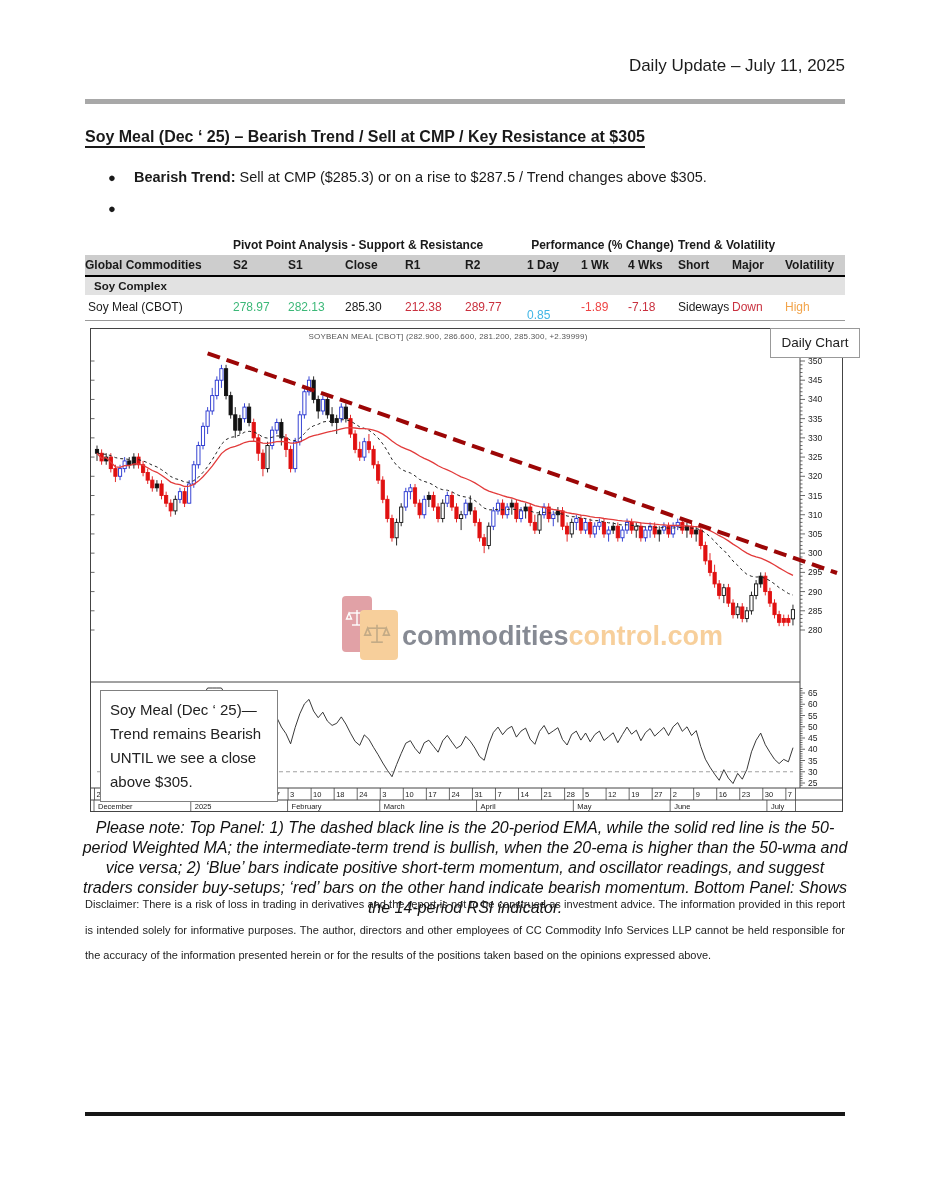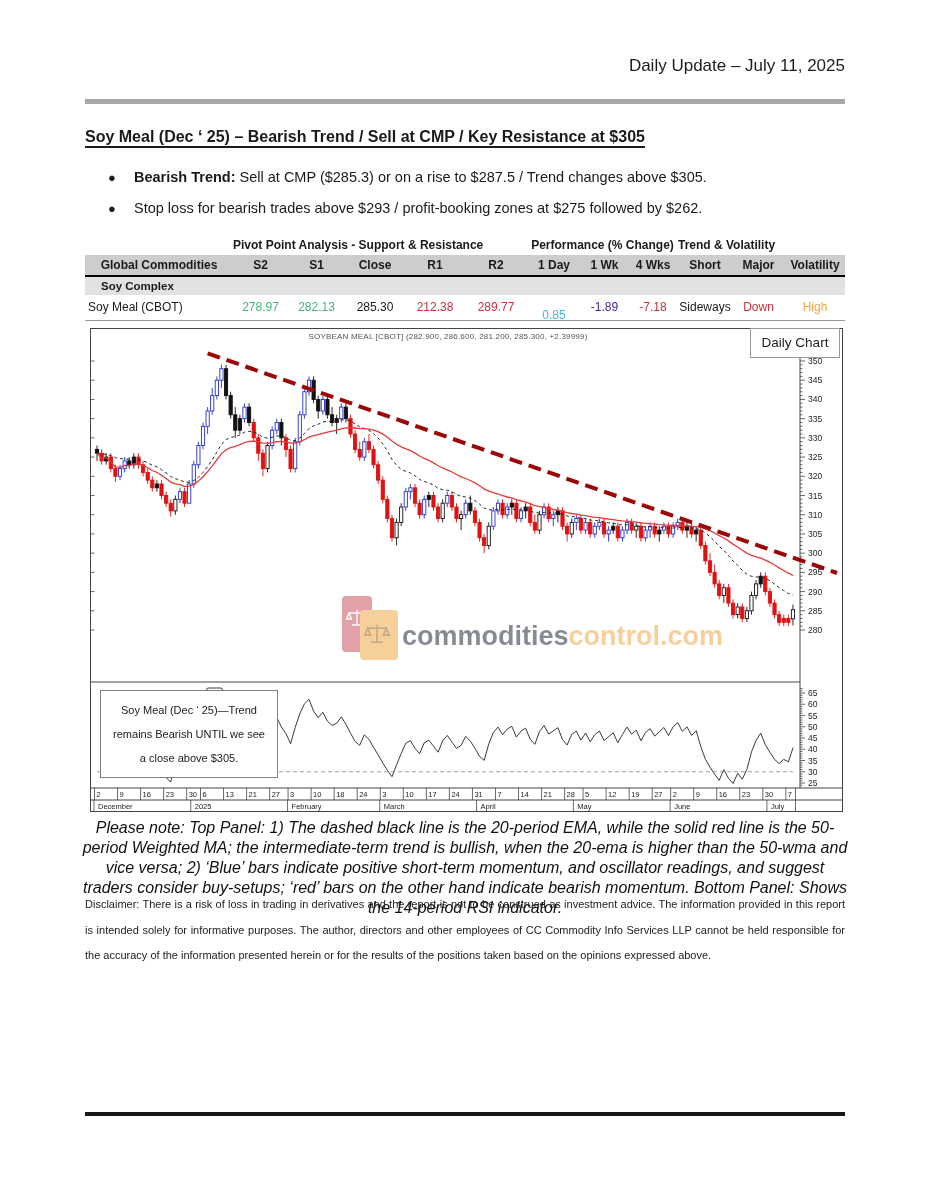--- a/index.html
+++ b/index.html
@@ -16,40 +16,40 @@
   .b-dot{width:26px;flex:none;font-size:13px;}
   .b-bold{font-weight:bold;}
 
   .ptable{position:absolute;left:85px;top:236px;width:760px;border-bottom:1.5px solid #999;}
   .t-grid{display:grid;grid-template-columns:148px 55px 57px 60px 60px 62px 54px 47px 50px 54px 53px 60px;}
   .trow-group{height:19px;line-height:19px;font-size:12px;font-weight:600;}
   .trow-head{height:20px;line-height:20px;background:#cdcdcd;font-size:12px;font-weight:bold;}
   .trow-sec{height:18px;line-height:18px;background:#e2e2e2;border-top:2px solid #000;
             font-size:11.5px;font-weight:bold;}
   .trow-data{height:25px;line-height:25px;background:#fff;font-size:12px;}
-  .cell{text-align:center;white-space:nowrap;overflow:hidden;}
+  .cell{white-space:nowrap;overflow:hidden;}
   .cell.left{text-align:left;padding-left:3px;}
   .g1{grid-column:2 / span 5;text-align:left;}
   .g2{grid-column:7 / span 3;text-align:center;}
   .g3{grid-column:10 / span 3;text-align:left;}
-  .span-all{grid-column:1 / span 12;text-align:left;padding-left:16px;}
+  .span-all{grid-column:1 / span 12;text-align:left;padding-left:9px;}
 
   .chart{position:absolute;left:90px;top:328px;width:753px;height:484px;}
   .chart svg{position:absolute;left:0;top:0;font-family:"Liberation Sans",sans-serif;}
   .watermark{position:absolute;left:248px;top:268px;opacity:.5;display:flex;align-items:flex-end;z-index:0;}
   .wm-logo{position:relative;width:64px;height:72px;flex:none;}
   .wm-red{position:absolute;left:4px;top:0;width:30px;height:56px;background:#c4454f;border-radius:4px;}
   .wm-org{position:absolute;left:22px;top:14px;width:38px;height:50px;background:#f0a13a;border-radius:4px;}
   .wm-red svg,.wm-org svg{position:absolute;left:3px;top:10px;}
   .wm-text{font-size:27px;font-weight:bold;line-height:64px;white-space:nowrap;}
   .wm-a{color:#0f172a;}
   .wm-b{color:#f0a13a;}
   .anno-box{position:absolute;left:10px;top:362px;width:158px;background:#fff;border:1px solid #808080;
-            padding:7px 9px;font-size:11px;line-height:24px;z-index:3;color:#222;text-align:center;}
-  .dc-box{position:absolute;left:660px;top:0;width:88px;height:28px;background:#fff;border:1px solid #999;
+            padding:7px 9px;font-size:15px;line-height:24px;z-index:3;color:#222;}
+  .dc-box{position:absolute;left:680px;top:0;width:88px;height:28px;background:#fff;border:1px solid #999;
           text-align:center;line-height:28px;font-size:13.5px;z-index:3;color:#222;}
 
   .note{position:absolute;left:80px;top:818px;width:770px;text-align:center;font-style:italic;
         font-size:16px;line-height:20px;color:#111;}
   .disclaimer{position:absolute;left:85px;top:892px;width:760px;font-size:11px;line-height:25.5px;
         text-align:justify;color:#222;}
   .footer-line{position:absolute;left:85px;top:1112px;width:760px;height:4px;background:#161616;}
 </style>
 </head>
 <body>
@@ -61,21 +61,20 @@
 
   <div class="sec-title">Soy Meal (Dec ‘ 25) – Bearish Trend / Sell at CMP / Key Resistance at $305</div>
 
   <div class="bullets">
     <div class="b-row">
       <span class="b-dot">●</span>
       <span><span class="b-bold">Bearish Trend:</span><span> Sell at CMP ($285.3) or on a rise to $287.5 / Trend changes above $305.</span></span>
     </div>
     <div class="b-row">
       <span class="b-dot">●</span>
-      <span>Stop loss for bearish trades above $293 / profit-booking zones at $275 followed by $262.</span>
     </div>
   </div>
 
   <div class="ptable">
     <div class="t-grid trow-group">
       <div class="cell"></div>
       <div class="g1">Pivot Point Analysis - Support &amp; Resistance</div>
       <div class="g2">Performance (% Change)</div>
       <div class="g3">Trend &amp; Volatility</div>
     </div>
@@ -97,21 +96,21 @@
       <div class="span-all">Soy Complex</div>
     </div>
     <div class="t-grid trow-data">
       <div class="cell left">Soy Meal (CBOT)</div>
       <div class="cell" style="color: rgb(60, 184, 120);">278.97</div>
       <div class="cell" style="color: rgb(60, 184, 120);">282.13</div>
       <div class="cell">285.30</div>
       <div class="cell" style="color: rgb(201, 48, 62);">212.38</div>
       <div class="cell" style="color: rgb(201, 48, 62);">289.77</div>
       <div class="cell" style="color: rgb(65, 182, 230); margin-top: 8px;">0.85</div>
-      <div class="cell" style="color: #4c1d95;">-1.89</div>
+      <div class="cell" style="color: #ef4444;">-1.89</div>
       <div class="cell" style="color: rgb(201, 48, 62);">-7.18</div>
       <div class="cell">Sideways</div>
       <div class="cell" style="color: rgb(201, 48, 62);">Down</div>
       <div class="cell" style="color: rgb(242, 164, 74);">High</div>
     </div>
   </div>
 
   <div class="chart">
     <div class="watermark">
       <div class="wm-logo">

